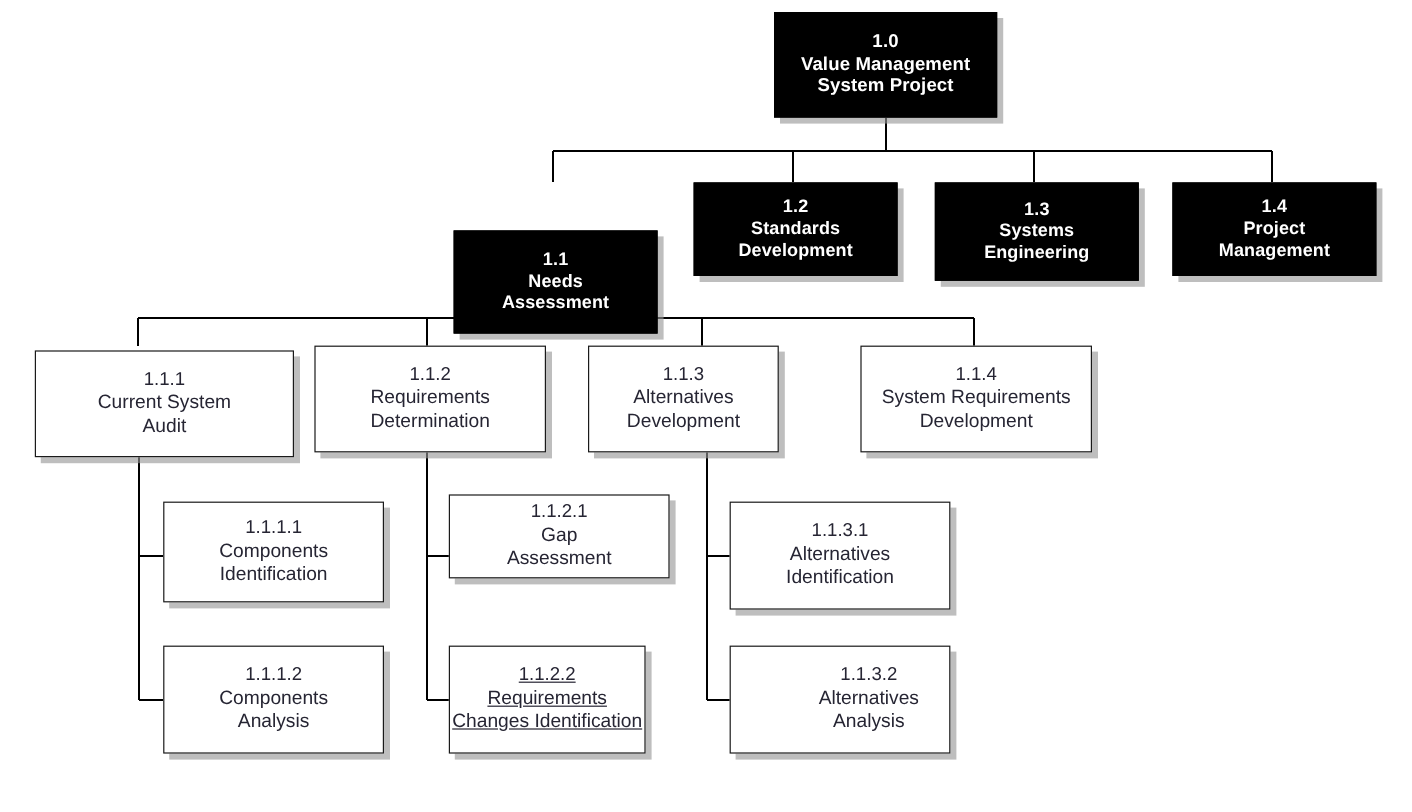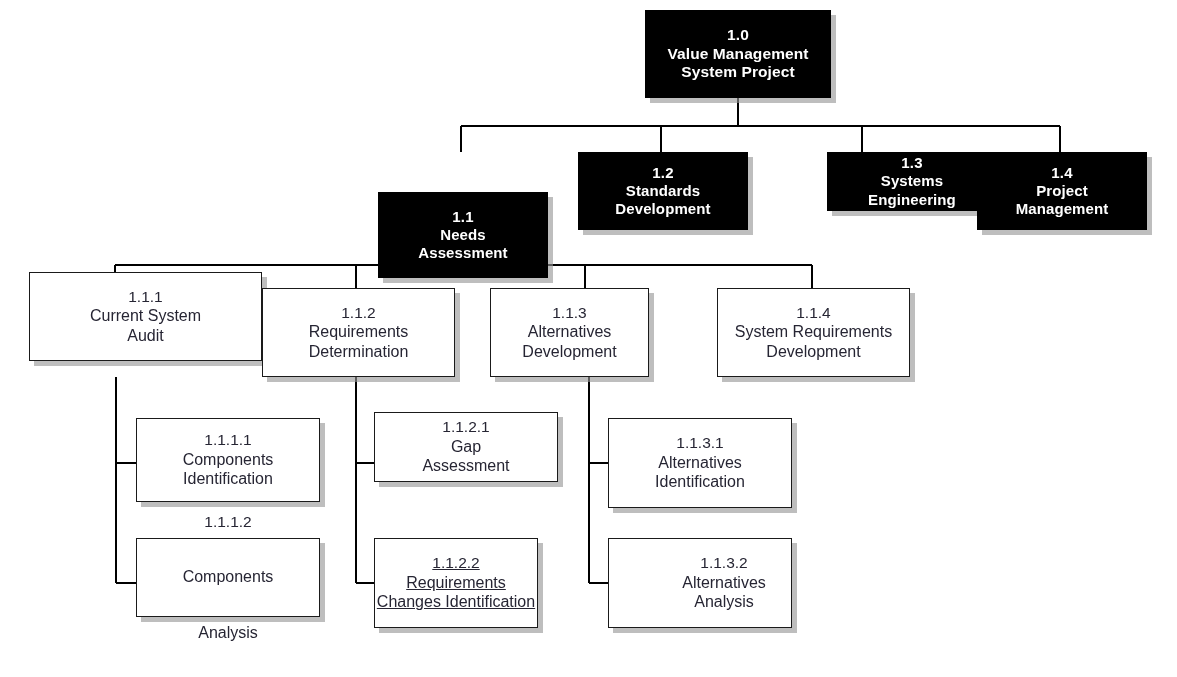--- a/index.html
+++ b/index.html
@@ -101,31 +101,31 @@
     <div class="node dark" style="left: 378px; top: 152px; width: 170px; height: 86px; margin-top: 40px;">
       <span class="code">1.1</span>
       <span class="title-line">Needs</span>
       <span class="title-line">Assessment</span>
     </div>
     <div class="node dark" style="left: 578px; top: 152px; width: 170px; height: 78px;">
       <span class="code">1.2</span>
       <span class="title-line">Standards</span>
       <span class="title-line">Development</span>
     </div>
-    <div class="node dark" style="left: 779px; top: 152px; width: 170px; height: 59px; margin-left: 48px;">
+    <div class="node dark" style="left: 779px; top: 152px; width: 170px; height: 82px;">
       <span class="code">1.3</span>
       <span class="title-line">Systems</span>
       <span class="title-line">Engineering</span>
     </div>
     <div class="node dark" style="left: 977px; top: 152px; width: 170px; height: 78px;">
       <span class="code">1.4</span>
       <span class="title-line">Project</span>
       <span class="title-line">Management</span>
     </div>
-    <div class="node light" style="left: 29px; top: 272px; width: 233px; height: 89px;">
+    <div class="node light" style="left: 29px; top: 292px; width: 216px; height: 89px;">
       <span class="code">1.1.1</span>
       <span class="title-line">Current System</span>
       <span class="title-line">Audit</span>
     </div>
     <div class="node light" style="left: 262px; top: 288px; width: 193px; height: 89px;">
       <span class="code">1.1.2</span>
       <span class="title-line">Requirements</span>
       <span class="title-line">Determination</span>
     </div>
     <div class="node light" style="left: 490px; top: 288px; width: 159px; height: 89px;">
@@ -146,21 +146,21 @@
     <div class="node light" style="left: 374px; top: 412px; width: 184px; height: 70px;">
       <span class="code">1.1.2.1</span>
       <span class="title-line">Gap</span>
       <span class="title-line">Assessment</span>
     </div>
     <div class="node light" style="left: 608px; top: 418px; width: 184px; height: 90px;">
       <span class="code">1.1.3.1</span>
       <span class="title-line">Alternatives</span>
       <span class="title-line">Identification</span>
     </div>
-    <div class="node light" style="left: 136px; top: 538px; width: 184px; height: 79px; gap: 36px;">
+    <div class="node light" style="left: 136px; top: 538px; width: 184px; height: 90px;">
       <span class="code">1.1.1.2</span>
       <span class="title-line">Components</span>
       <span class="title-line">Analysis</span>
     </div>
     <div class="node light" style="left: 374px; top: 538px; width: 164px; height: 90px; text-decoration: underline;">
       <span class="code">1.1.2.2</span>
       <span class="title-line">Requirements</span>
       <span class="title-line">Changes Identification</span>
     </div>
     <div class="node light" style="left: 608px; top: 538px; width: 184px; height: 90px; padding-left: 48px;">

